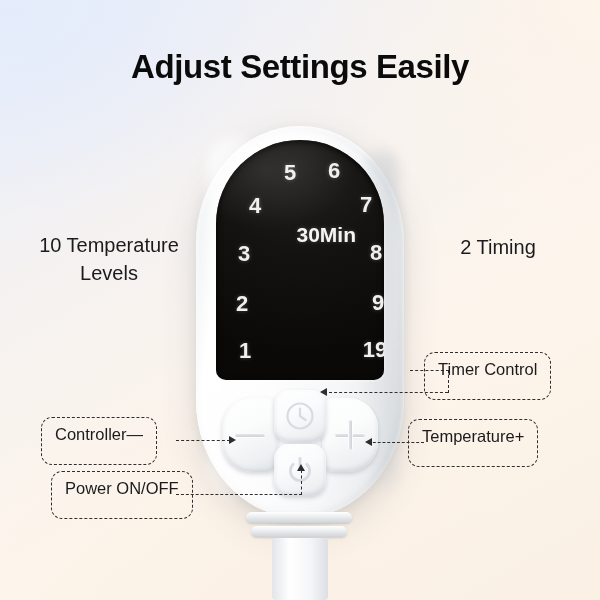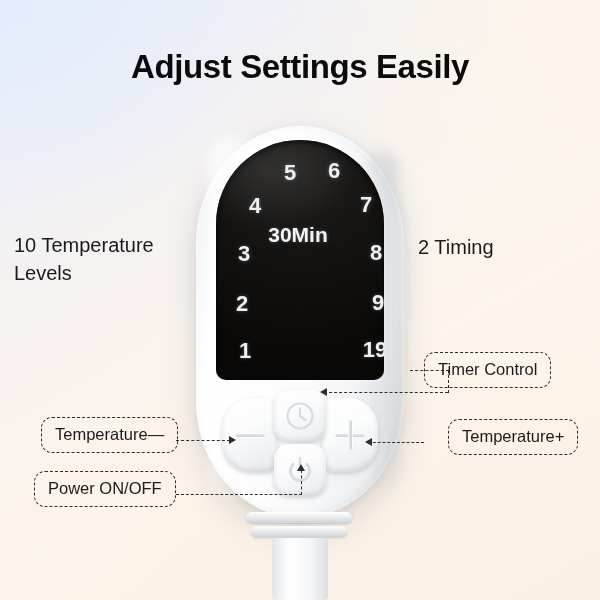--- a/index.html
+++ b/index.html
@@ -25,21 +25,21 @@
     margin-top:24px;
   }
   .heading .l2 { display:block; }
 
   
   .side-label {
     position:absolute;
     font-size:20px;
     color:#1b1b1d;
     line-height:1.38;
-    text-align:left;
+    text-align:center;
   }
   #label-temp-levels { left:14px; top:232px; width:190px; }
   #label-timing      { left:418px; top:234px; width:160px; }
 
   
   .remote {
     position:absolute;
     left:196px; top:126px;
     width:208px; height:392px;
     border-radius:104px / 118px;
@@ -115,22 +115,22 @@
     font-weight:bold;
     text-align:center;
     text-shadow:0 0 4px rgba(255,255,255,0.25);
     width:34px;
   }
   .timer-txt {
     position:absolute;
     color:#f4f4f4;
     font-size:21px;
     font-weight:bold;
-    text-align:center;
-    width:130px; left:17px;
+    text-align:right;
+    width:130px; left:10px;
     text-shadow:0 0 4px rgba(255,255,255,0.22);
   }
 
   
   .btn { position:absolute; }
   .btn-minus, .btn-plus {
     width:56px; height:74px;
     background:linear-gradient(155deg,#ffffff 0%,#fbfcfc 40%,#eef0f2 78%,#dfe2e5 100%);
     box-shadow:
       0 2px 4px rgba(120,126,134,0.30),
@@ -169,31 +169,31 @@
     background:linear-gradient(90deg,#e9ebed,#cfd3d7);
     box-shadow:inset 1px 0 1px rgba(255,255,255,0.9), 1px 0 1px rgba(255,255,255,0.8);
   }
   .glyph-svg { position:absolute; left:11px; top:11px; }
 
   
   .callout {
     position:absolute;
     border:1.6px dashed #2e2e30;
     border-radius:11px;
-    padding:7px 13px 8px;
+    padding:7px 13px 20px;
     font-size:16.5px;
     color:#1b1b1d;
     background:transparent;
     white-space:nowrap;
     line-height:1.15;
   }
   #callout-timer       { left:424px; top:352px; }
   #callout-temp-minus  { left:41px;  top:417px; }
-  #callout-temp-plus   { left:448px; top:419px; }
-  #callout-power       { left:34px;  top:471px; }
+  #callout-temp-plus   { left:408px; top:419px; }
+  #callout-power       { left:51px;  top:471px; }
 
   
   .lead { position:absolute; border-color:#2e2e30; }
   .lead-h { border-top:1.6px dashed #2e2e30; height:0; }
   .lead-v { border-left:1.6px dashed #2e2e30; width:0; }
   .arrow {
     position:absolute;
     width:0; height:0;
   }
   .arrow-left {
@@ -275,21 +275,21 @@
 <div class="remote-neck"></div>
 
 <div class="lead lead-h" style="left:324px; top:392px; width:124px;"></div>
 <div class="lead lead-v" style="left:448px; top:370px; height:23px;"></div>
 <div class="lead lead-h" style="left:410px; top:370px; width:39px;"></div>
 <div class="arrow arrow-left" style="left:320px; top:388px;"></div>
 <div class="callout" id="callout-timer">Timer Control</div>
 
 <div class="lead lead-h" style="left:176px; top:440px; width:54px;"></div>
 <div class="arrow arrow-right" style="left:229px; top:436px;"></div>
-<div class="callout" id="callout-temp-minus">Temperature—</div>
+<div class="callout" id="callout-temp-minus">Controller—</div>
 
 <div class="lead lead-h" style="left:368px; top:442px; width:56px;"></div>
 <div class="arrow arrow-left" style="left:365px; top:438px;"></div>
 <div class="callout" id="callout-temp-plus">Temperature+</div>
 
 <div class="lead lead-h" style="left:176px; top:494px; width:126px;"></div>
 <div class="lead lead-v" style="left:301px; top:470px; height:25px;"></div>
 <div class="arrow arrow-up" style="left:297px; top:464px;"></div>
 <div class="callout" id="callout-power">Power ON/OFF</div>
 

